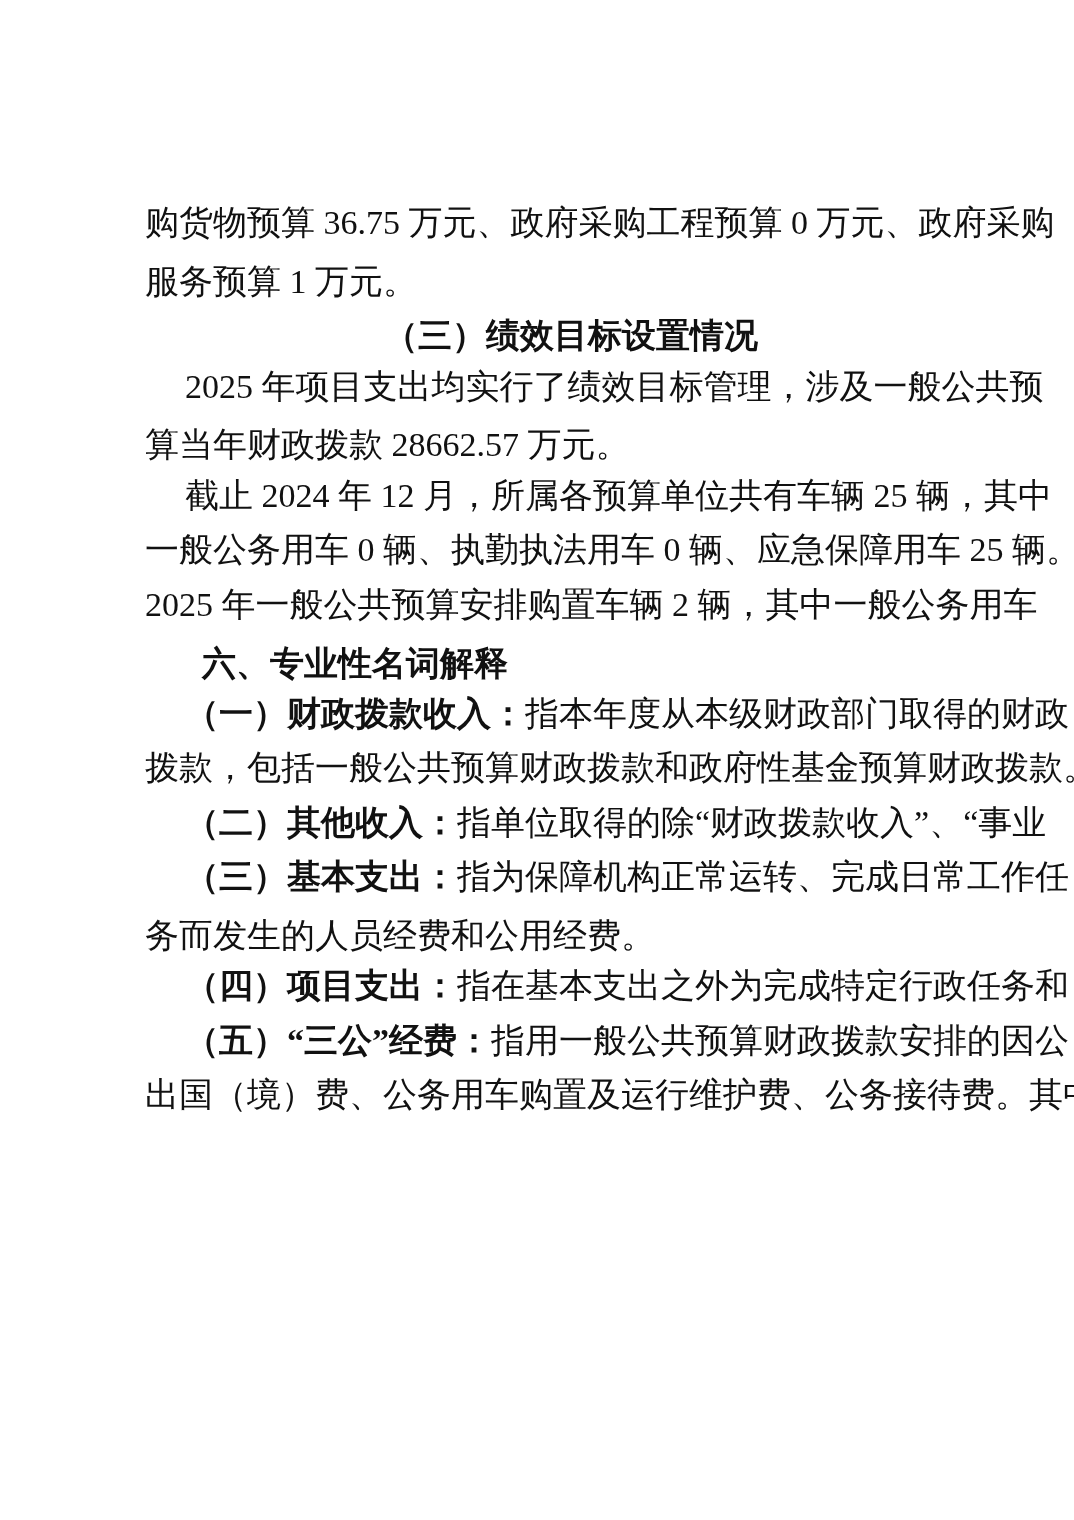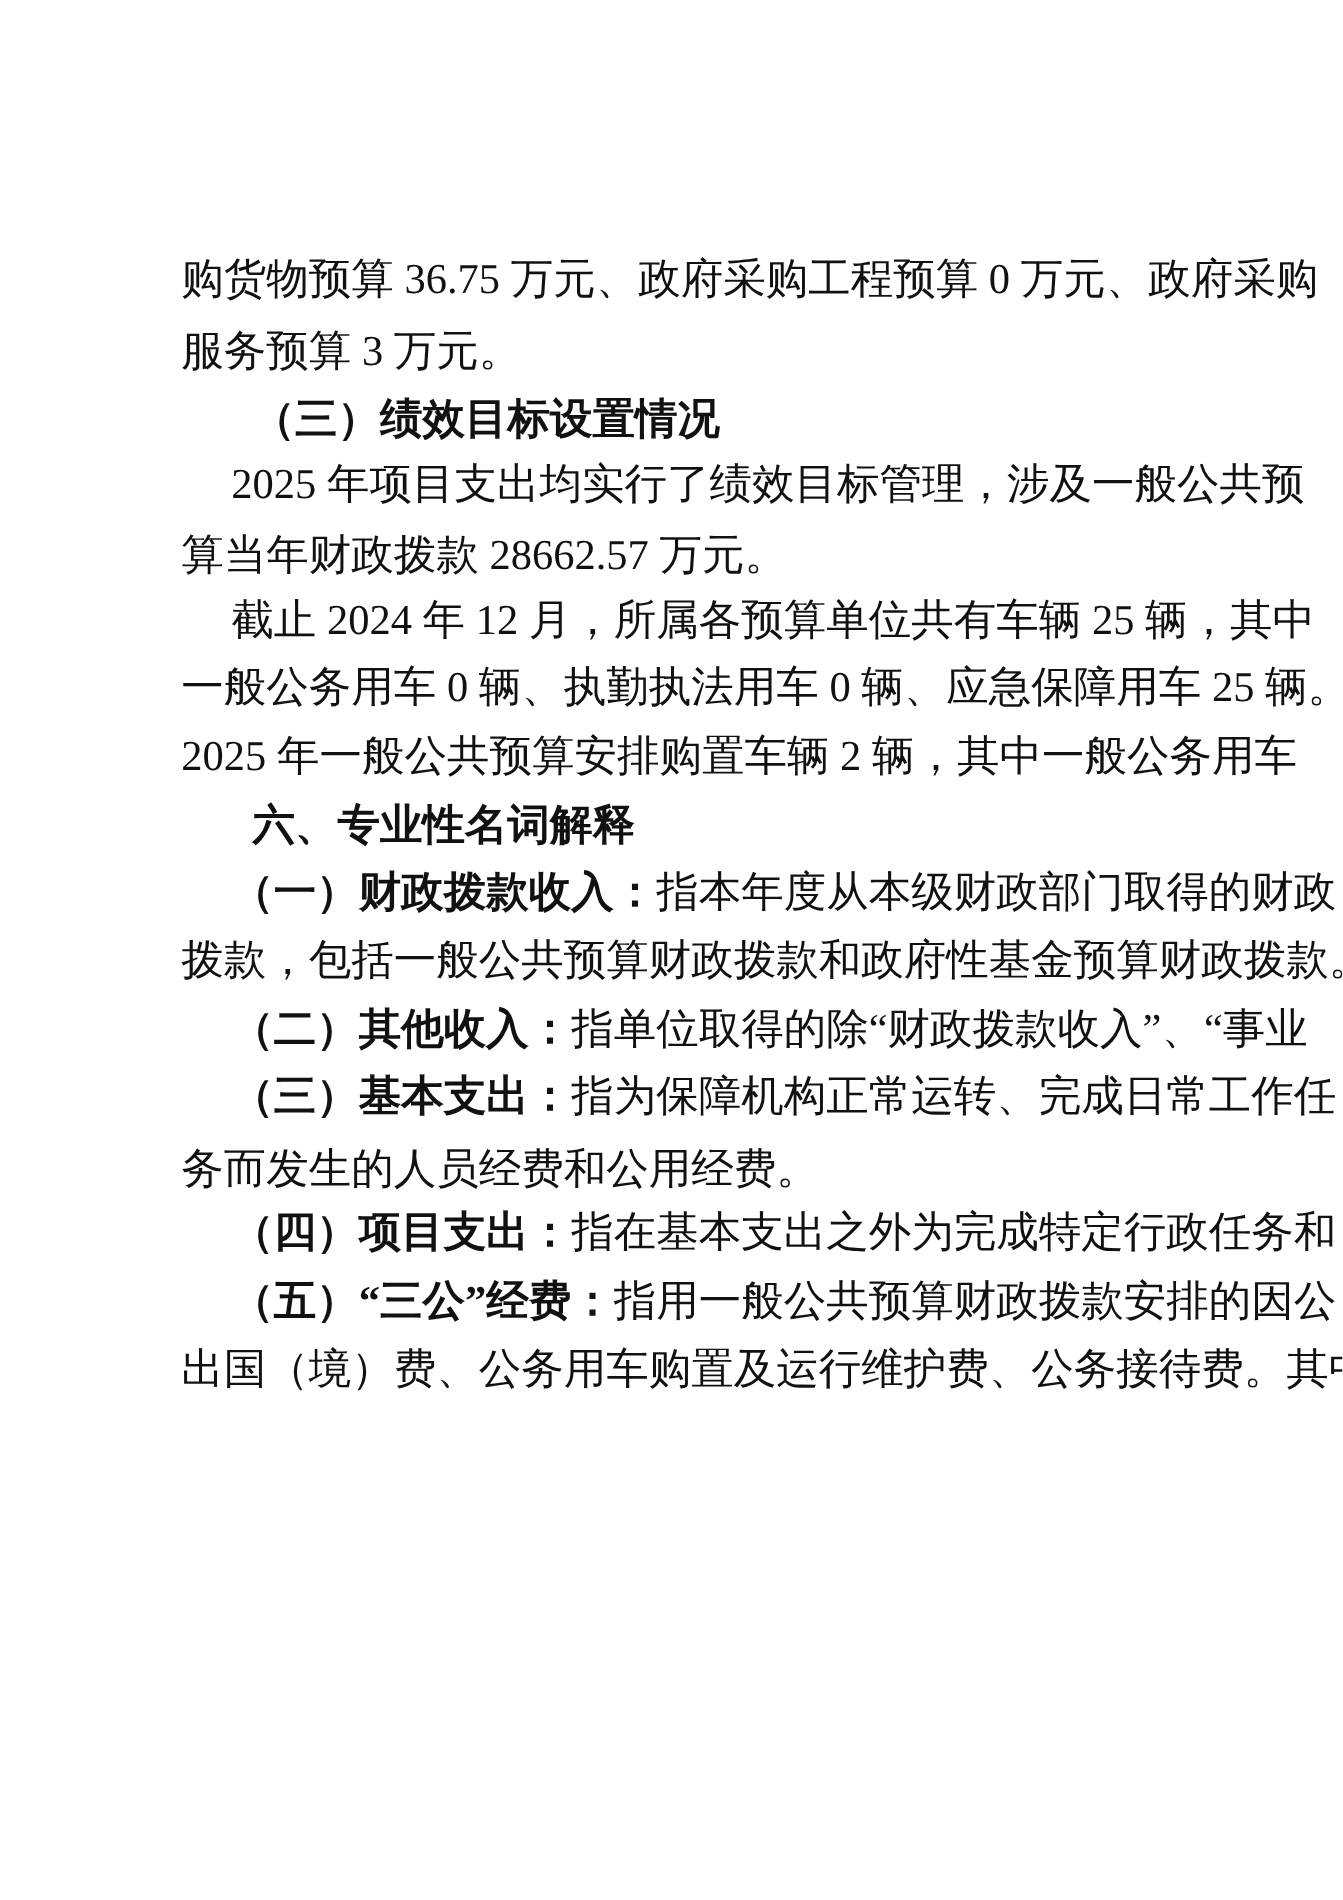--- a/index.html
+++ b/index.html
@@ -48,24 +48,25 @@
     padding-left: 57px;
   }
   .indent-spacer {
     display: inline-block;
     width: 40px;
     flex: 0 0 auto;
   }
   
   .line.heading-kai {
     font-weight: 700;
+    text-align: center;
   }
   
   .line.heading-hei {
-    font-family: Liberation Mono, monospace;
+    font-family: Liberation Sans, sans-serif;
     font-weight: 700;
   }
   .seg { }
   .seg-bold {
     font-weight: 700;
   }
 </style>
 </head>
 <body>
 
@@ -99,21 +100,21 @@
         <span class="char">0</span>
         <span class="char"> </span>
         <span class="char">万</span>
         <span class="char">元</span>
         <span class="char">、</span>
         <span class="char">政</span>
         <span class="char">府</span>
         <span class="char">采</span>
         <span class="char">购</span>
       </div>
-      <div class="line body flushleft"><span class="seg">服务预算 3 万元。</span></div>
+      <div class="line body flushleft"><span class="seg">服务预算 1 万元。</span></div>
       <div class="line heading-kai flushleft indented"><span class="seg seg-bold">（三）绩效目标设置情况</span></div>
       <div class="line body justified indented">
         <span class="indent-spacer"></span>
         <span class="char">2</span>
         <span class="char">0</span>
         <span class="char">2</span>
         <span class="char">5</span>
         <span class="char"> </span>
         <span class="char">年</span>
         <span class="char">项</span>

